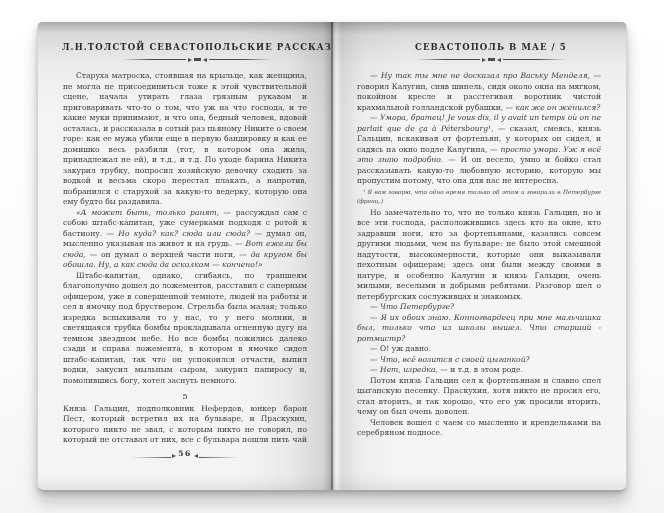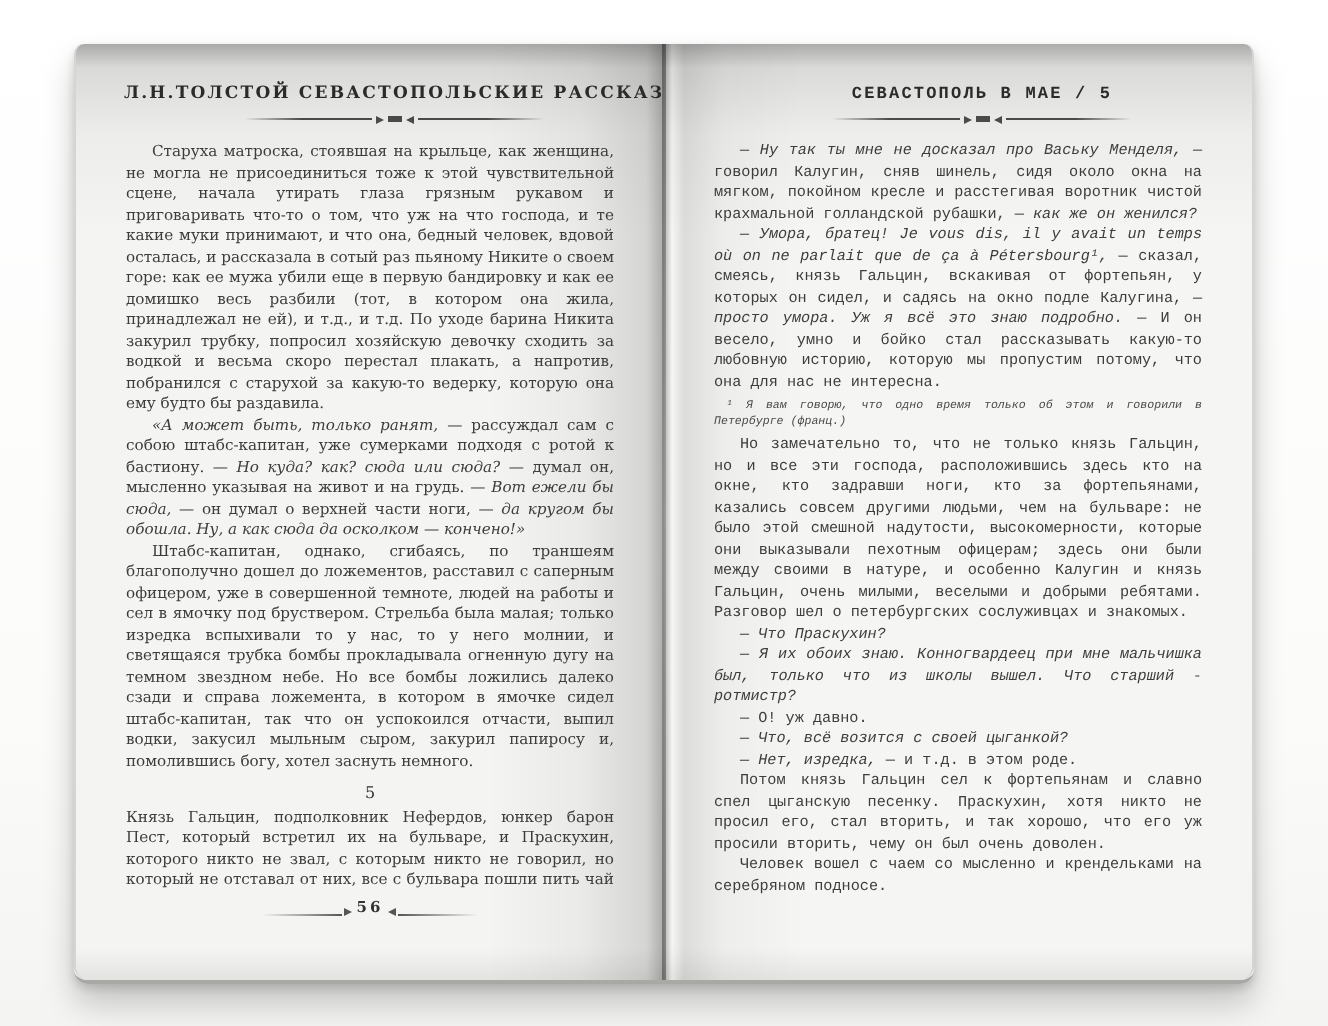--- a/index.html
+++ b/index.html
@@ -30,21 +30,20 @@
       #f4f4f2;
   }
   .page.right{
     border-radius:0 5px 7px 0;
     border-right:1px solid #d5d5d2;
     background:
       linear-gradient(to right, rgba(0,0,0,0.28) 0px, rgba(255,255,255,0) 4px, rgba(0,0,0,0.10) 10px, rgba(0,0,0,0.03) 30px, rgba(0,0,0,0) 70px),
       linear-gradient(to bottom, rgba(0,0,0,0.30) 0px, rgba(0,0,0,0.11) 12px, rgba(0,0,0,0.03) 45px, rgba(0,0,0,0) 95px),
       linear-gradient(to top, rgba(0,0,0,0.07) 0px, rgba(0,0,0,0) 16px),
       #f5f5f3;
-    font-family: Liberation Mono, monospace;
   }
   .page-header{margin-top:20px;text-align:center;margin-left:24px;}
   .header-title{
     display:block;font-weight:bold;font-size:8.5px;letter-spacing:1.1px;
     color:#2b2b2b;white-space:nowrap;
   }
   .divider{margin:5px auto 0;width:150px;display:flex;align-items:center;height:5px;}
   .d-line{flex:1;height:1px;background:#4a4a4a;}
   .d-line.fade-l{background:linear-gradient(to right, rgba(74,74,74,0), #4a4a4a 45%);}
   .d-line.fade-r{background:linear-gradient(to left, rgba(74,74,74,0), #4a4a4a 45%);}
@@ -123,21 +122,21 @@
               <i class="tri-l"></i>
             </span>
           <span class="d-line fade-r"></span>
         </div>
       </div>
       <div class="page-body">
           <p class="para indent"><span class="it">— Ну так ты мне не досказал про Ваську Менделя, </span><span>— говорил Калугин, сняв шинель, сидя около окна на мягком, покойном кресле и расстегивая воротник чистой крахмальной голландской рубашки, — </span><span class="it">как же он женился?</span></p>
           <p class="para indent"><span class="it">— Умора, братец! Je vous dis, il y avait un temps où on ne parlait que de ça à Pétersbourg¹, </span><span>— сказал, смеясь, князь Гальцин, вскакивая от фортепьян, у которых он сидел, и садясь на окно подле Калугина, — </span><span class="it">просто умора. Уж я всё это знаю подробно. </span><span>— И он весело, умно и бойко стал рассказывать какую-то любовную историю, которую мы пропустим потому, что она для нас не интересна.</span></p>
           <p class="para footnote"><span class="it">¹ Я вам говорю, что одно время только об этом и говорили в Петербурге (франц.)</span></p>
           <p class="para indent"><span>Но замечательно то, что не только князь Гальцин, но и все эти господа, расположившись здесь кто на окне, кто задравши ноги, кто за фортепьянами, казались совсем другими людьми, чем на бульваре: не было этой смешной надутости, высокомерности, которые они выказывали пехотным офицерам; здесь они были между своими в натуре, и особенно Калугин и князь Гальцин, очень милыми, веселыми и добрыми ребятами. Разговор шел о петербургских сослуживцах и знакомых.</span></p>
-          <p class="para indent"><span class="it">— Что Праскухин?</span></p>
+          <p class="para indent"><span class="it">— Что Петербурге?</span></p>
           <p class="para indent"><span class="it">— Я их обоих знаю. Конногвардеец при мне мальчишка был, только что из школы вышел. Что старший - ротмистр?</span></p>
           <p class="para indent"><span>— О! уж давно.</span></p>
           <p class="para indent"><span class="it">— Что, всё возится с своей цыганкой?</span></p>
           <p class="para indent"><span class="it">— Нет, изредка, </span><span>— и т.д. в этом роде.</span></p>
           <p class="para indent"><span>Потом князь Гальцин сел к фортепьянам и славно спел цыганскую песенку. Праскухин, хотя никто не просил его, стал вторить, и так хорошо, что его уж просили вторить, чему он был очень доволен.</span></p>
           <p class="para indent"><span>Человек вошел с чаем со мысленно и крендельками на серебряном подносе.</span></p>
         </div>
     </div>
 
     <div class="spine-shadow"></div>

